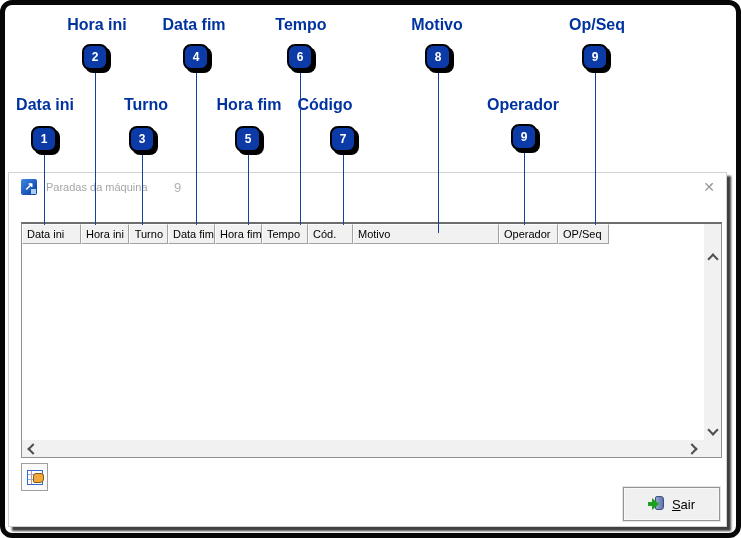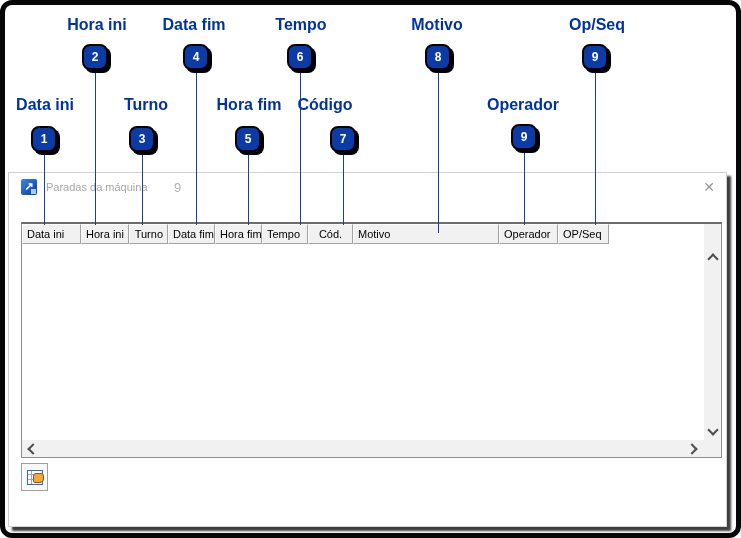--- a/index.html
+++ b/index.html
@@ -46,21 +46,21 @@
 
   
   .grid{position:absolute;left:12px;top:49px;width:701px;height:236px;box-sizing:border-box;
         background:#fff;border:1px solid #8f8f8f;border-top:2px solid #6d6d6d;}
   .ghead{position:absolute;left:0;top:0;display:flex;}
   .hcell{box-sizing:border-box;height:20px;background:#f1f1f1;
          border-right:1px solid #a2a2a2;border-bottom:1px solid #a2a2a2;
          border-top:1px solid #fdfdfd;border-left:1px solid #fdfdfd;
          font-size:11px;color:#000;padding:3px 4px 0 4px;white-space:nowrap;overflow:hidden;}
   .c0{width:59px}.c1{width:48px}.c2{width:39px;text-align:right}.c3{width:47px}
-  .c4{width:47px}.c5{width:46px}.c6{width:45px;text-align:center}.c7{width:146px}
+  .c4{width:47px}.c5{width:46px}.c6{width:45px;text-align:left}.c7{width:146px}
   .c8{width:59px}.c9{width:51px}
   .vscroll{position:absolute;top:0;right:0;bottom:17px;width:17px;background:#f1f1f1;}
   .hscroll{position:absolute;left:0;right:17px;bottom:0;height:17px;background:#f1f1f1;}
   .corner{position:absolute;right:0;bottom:0;width:17px;height:17px;background:#f1f1f1;}
   .chev{position:absolute;width:6px;height:6px;border:solid #4e4e4e;border-width:2px 2px 0 0;}
   .chev.up{left:5px;top:31px;transform:rotate(-45deg);}
   .chev.down{left:5px;bottom:6px;transform:rotate(135deg);}
   .chev.left{left:7px;top:5px;transform:rotate(-135deg);}
   .chev.right{right:8px;top:5px;transform:rotate(45deg);}
 
@@ -162,17 +162,25 @@
         <i class="chev left"></i>
         <i class="chev right"></i>
       </div>
       <div class="corner"></div>
     </div>
 
     <button class="browse">
       <span class="tblicon"></span>
     </button>
 
+    <button class="exitbtn">
+      <span class="exiticon">
+        <span class="door"></span>
+        <span class="astem"></span>
+        <span class="ahead"></span>
+      </span>
+      <span><span class="u">S</span><span>air</span></span>
+    </button>
 
   </div>
 
   <div class="frame"></div>
 </div>
 
 </body></html>

